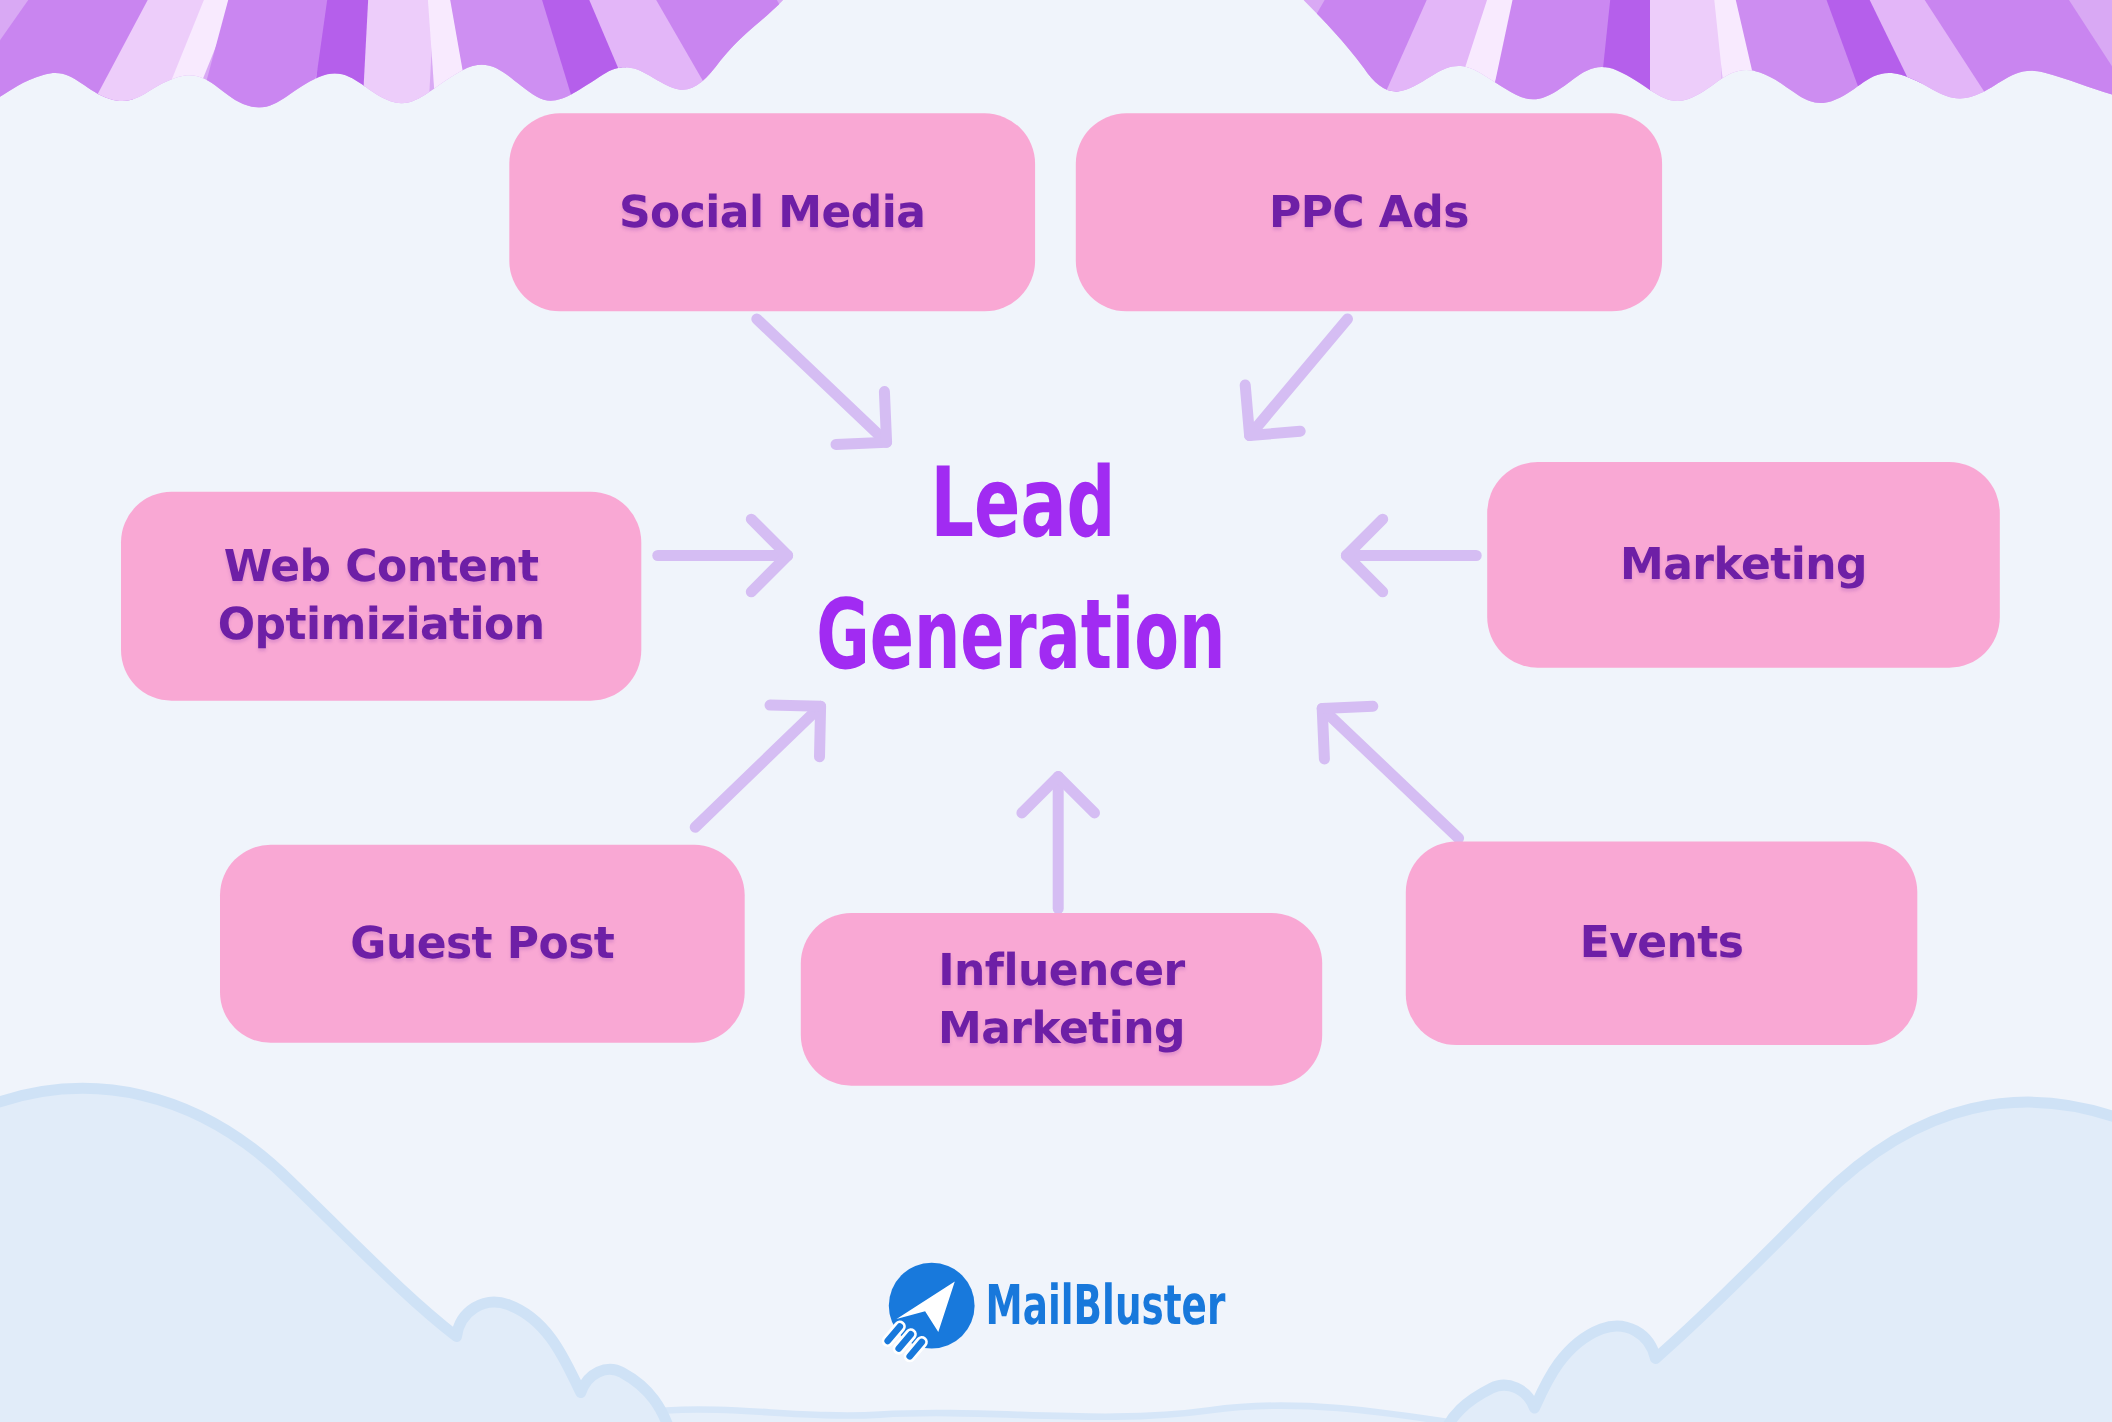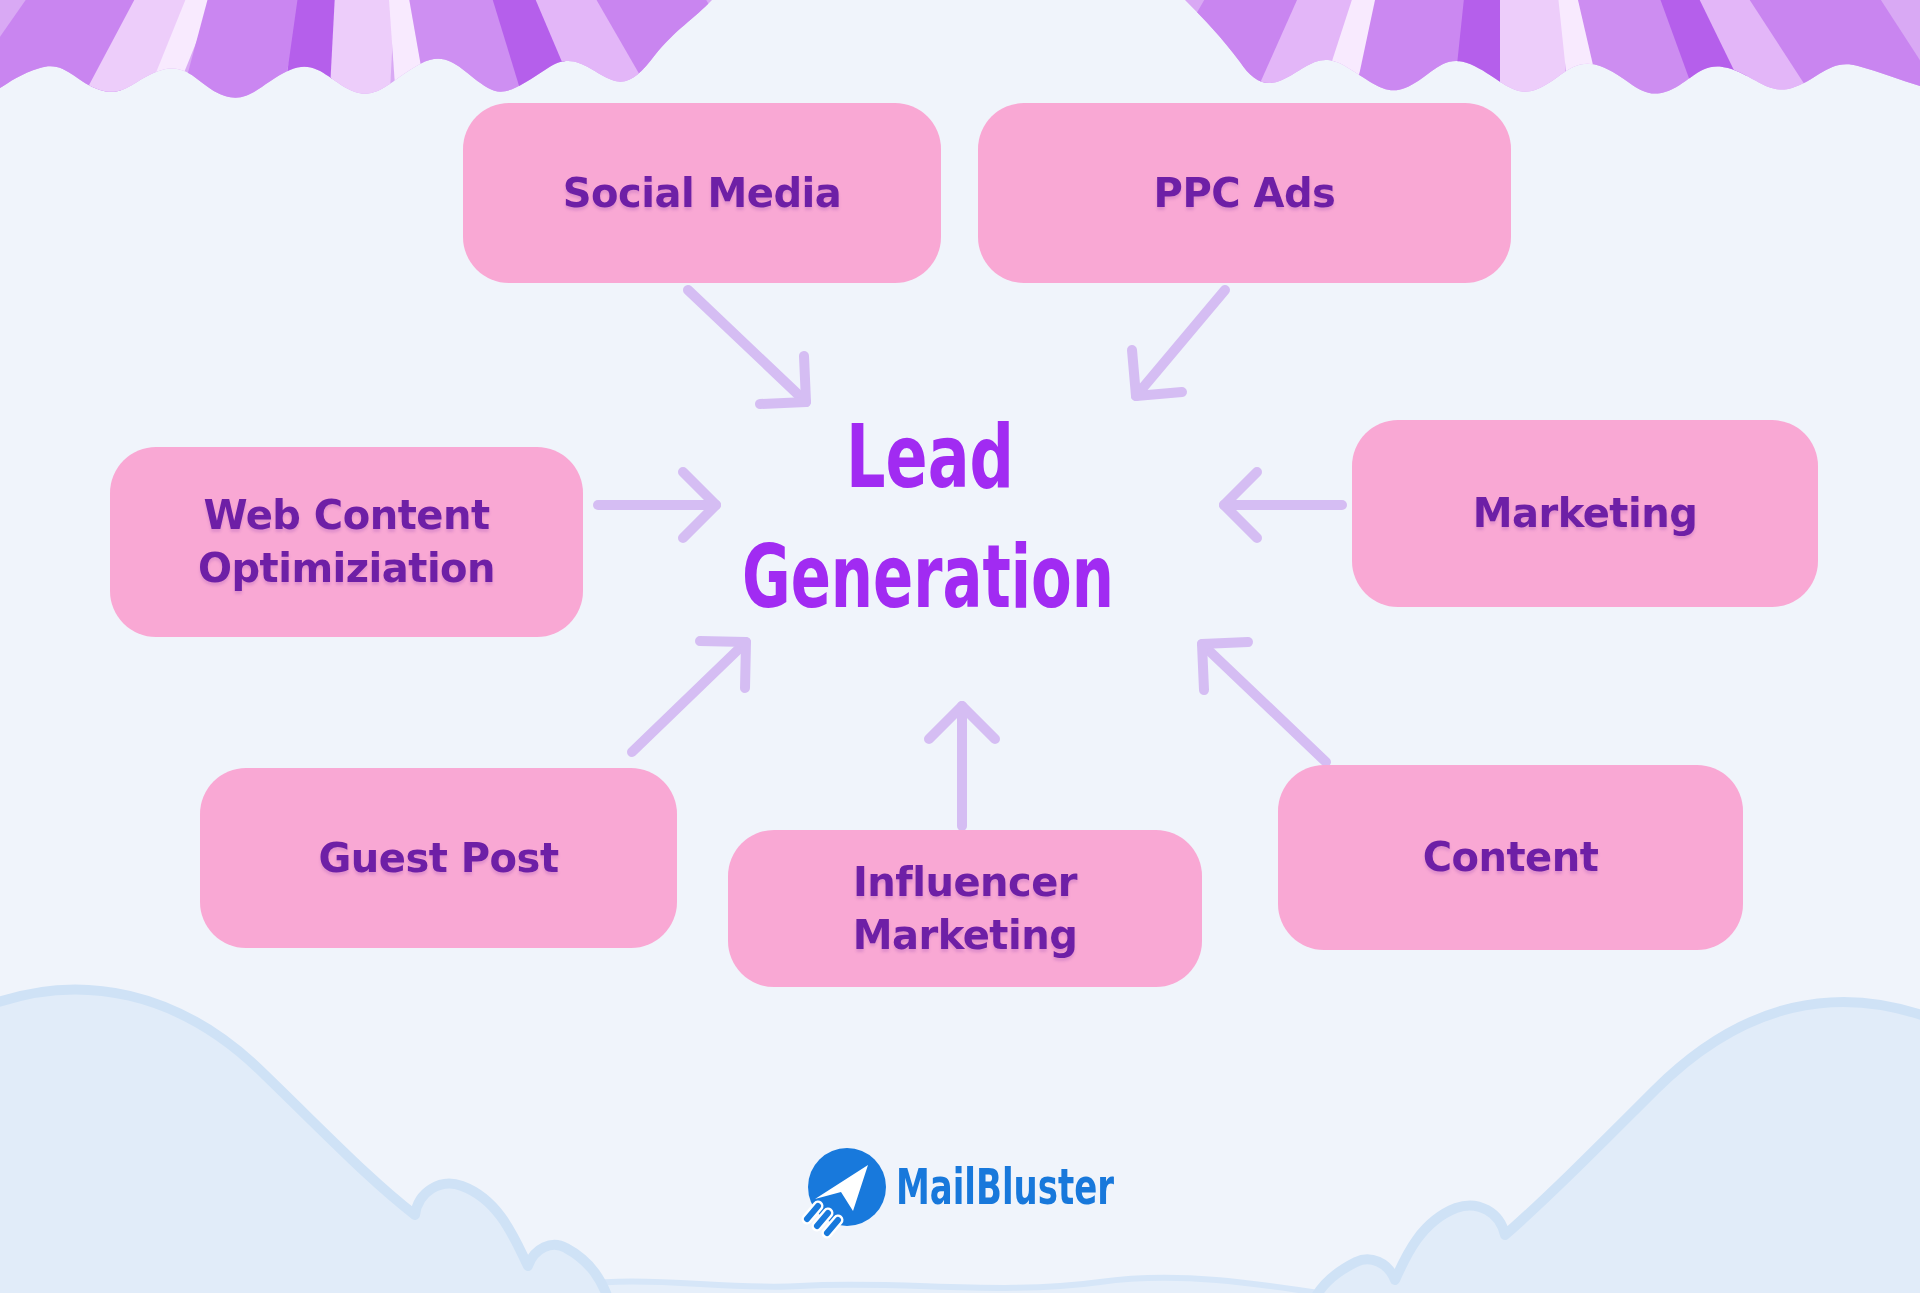--- a/index.html
+++ b/index.html
@@ -168,15 +168,15 @@
       <text x="896" y="1204" font-size="50" font-weight="bold" fill="#1878DB" textLength="218" lengthAdjust="spacingAndGlyphs">MailBluster</text>
     </g>
   </svg>
 
   <div class="node node-social">Social Media</div>
   <div class="node node-ppc">PPC Ads</div>
   <div class="node node-web">Web Content Optimiziation</div>
   <div class="node node-ref">Marketing</div>
   <div class="node node-guest">Guest Post</div>
   <div class="node node-inf">Influencer Marketing</div>
-  <div class="node node-events">Content</div>
+  <div class="node node-events">Events</div>
 
 </div>
 
 </body></html>

